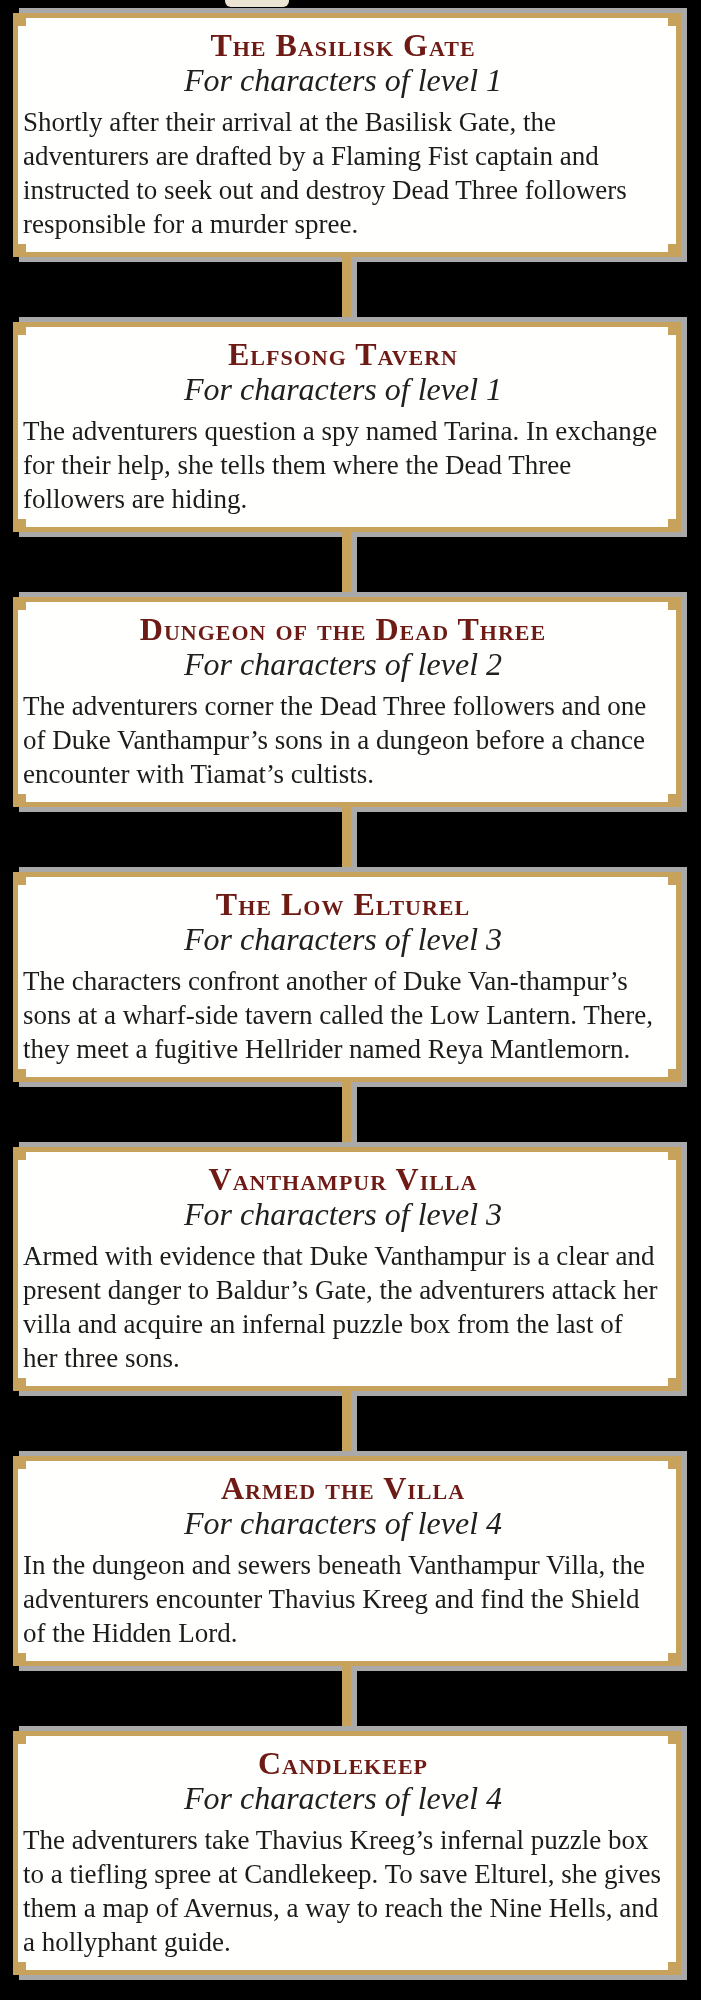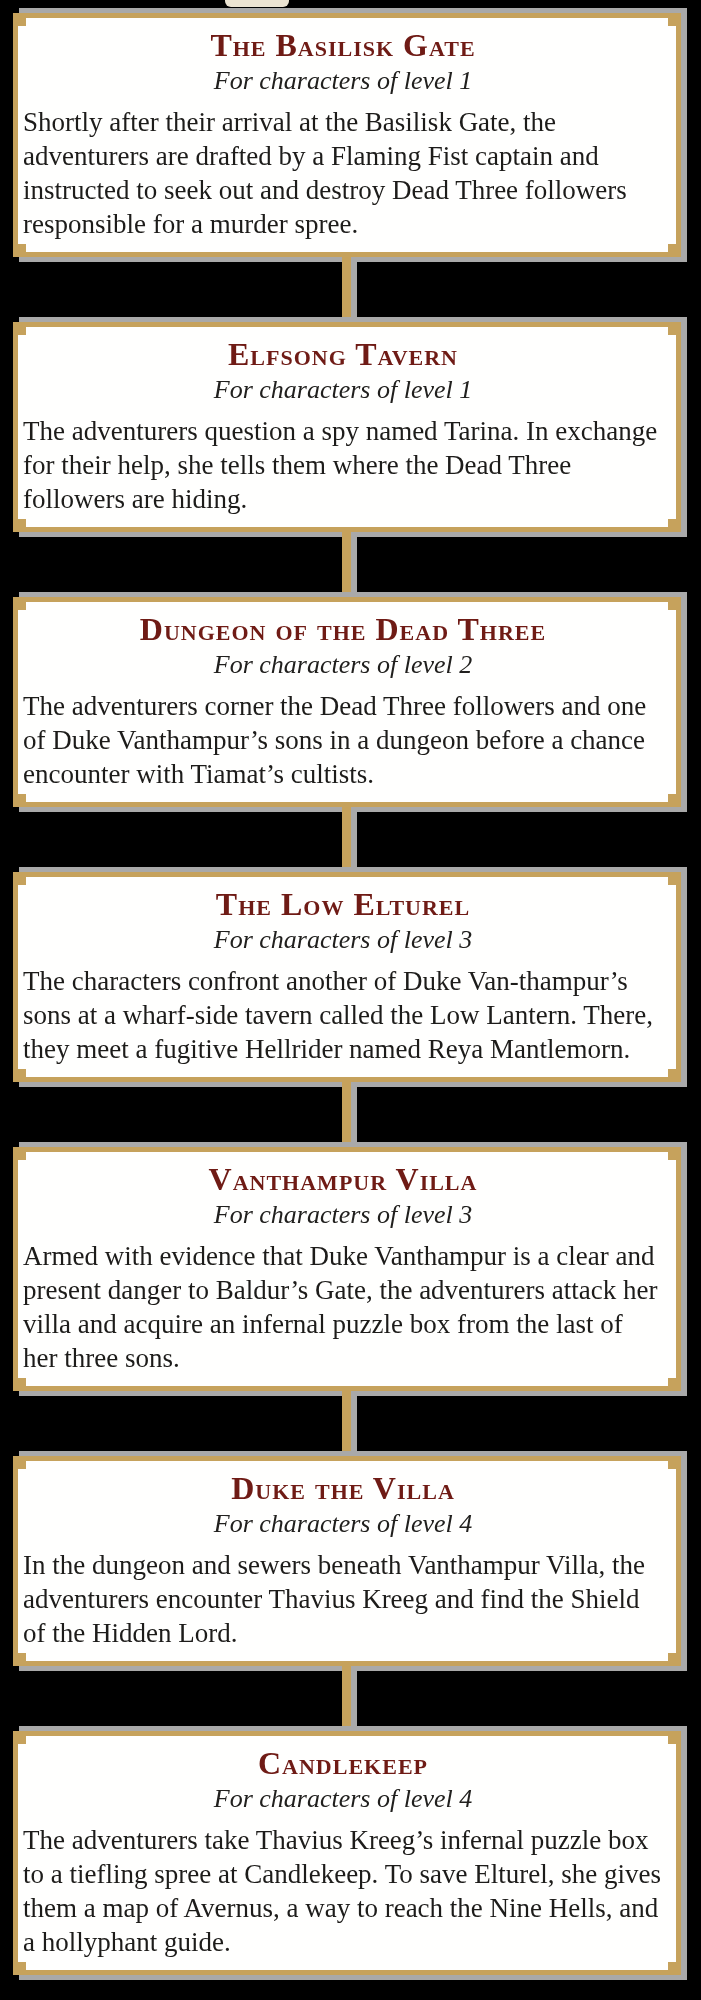--- a/index.html
+++ b/index.html
@@ -48,21 +48,21 @@
   .title {
     font-variant: small-caps;
     font-weight: bold;
     font-size: 32px;
     line-height: 38px;
     letter-spacing: 1px;
     color: var(--red);
   }
   .subtitle {
     font-style: italic;
-    font-size: 26px;
+    font-size: 32px;
     line-height: 33px;
     color: #21201e;
   }
   .body-text {
     margin-top: 8px;
     font-size: 27px;
     line-height: 34px;
     text-align: left;
     color: var(--ink);
   }
@@ -188,21 +188,21 @@
     <div class="bar-shade"></div>
   </div>
 
   <div class="box">
     <div class="shadow"></div>
     <div class="panel">
       <span class="corner tl"></span>
       <span class="corner tr"></span>
       <span class="corner bl"></span>
       <span class="corner br"></span>
-      <div class="title">Duke the Villa</div>
+      <div class="title">Armed the Villa</div>
       <div class="subtitle">For characters of level 4</div>
       <div class="body-text"><span>In the dungeon and sewers beneath Vanthampur Villa, the adventurers encounter Thavius Kreeg and find the </span><span class="em">Shield of the Hidden Lord</span><span>.</span></div>
     </div>
   </div>
 
   <div class="connector">
     <div class="bar"></div>
     <div class="bar-shade"></div>
   </div>
 

